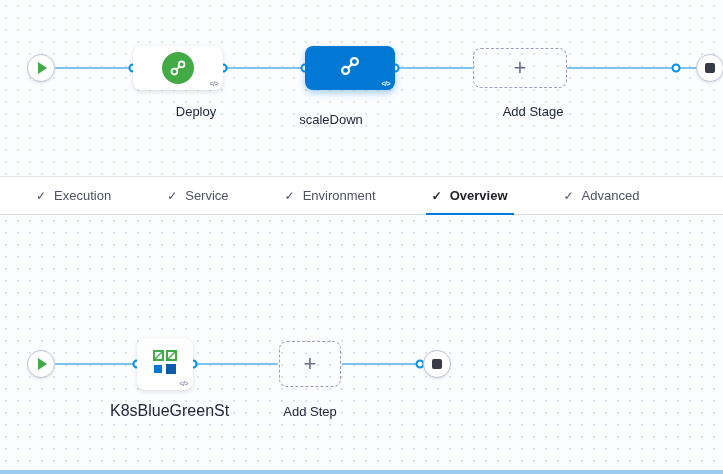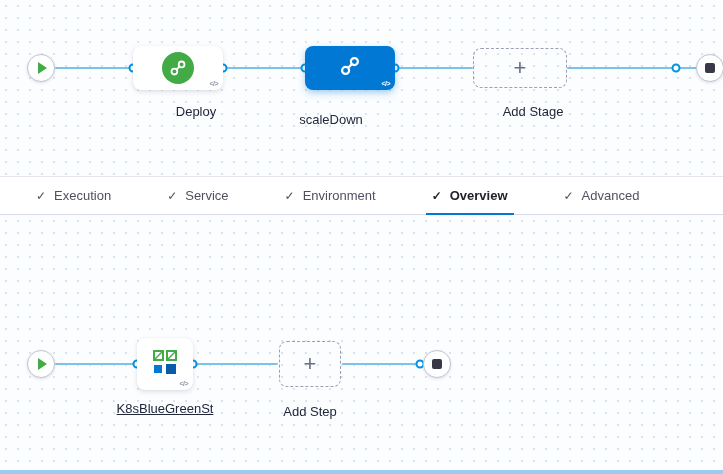--- a/index.html
+++ b/index.html
@@ -67,21 +67,21 @@
     transform:translate(-50%,-50%); cursor:pointer;
   }
   .add-stage-box { width:94px; height:40px; }
   .add-step-box { width:62px; height:46px; }
   .plus { font-size:22px; line-height:1; color:#6b6d85; }
 
   .node-label {
     position:absolute; transform:translateX(-50%);
     font-size:13px; color:#22273a; text-align:center; white-space:nowrap;
   }
-  .step-label { font-size:13px; line-height:1.25; white-space:normal; width:110px;text-decoration:underline; }
+  .step-label { font-size:16px; line-height:1.25; white-space:normal; width:110px; }
 
   
   .tabbar {
     position:absolute; top:176px; left:0; right:0; height:39px;
     background:#fff; border-top:1px solid #e4e6ee; border-bottom:1px solid #d9dbe6;
     display:flex; align-items:stretch; padding-left:36px; gap:56px;
   }
   .tab {
     position:relative; display:flex; align-items:center; gap:8px;
     font-size:13px; color:#4f5162; cursor:pointer;

